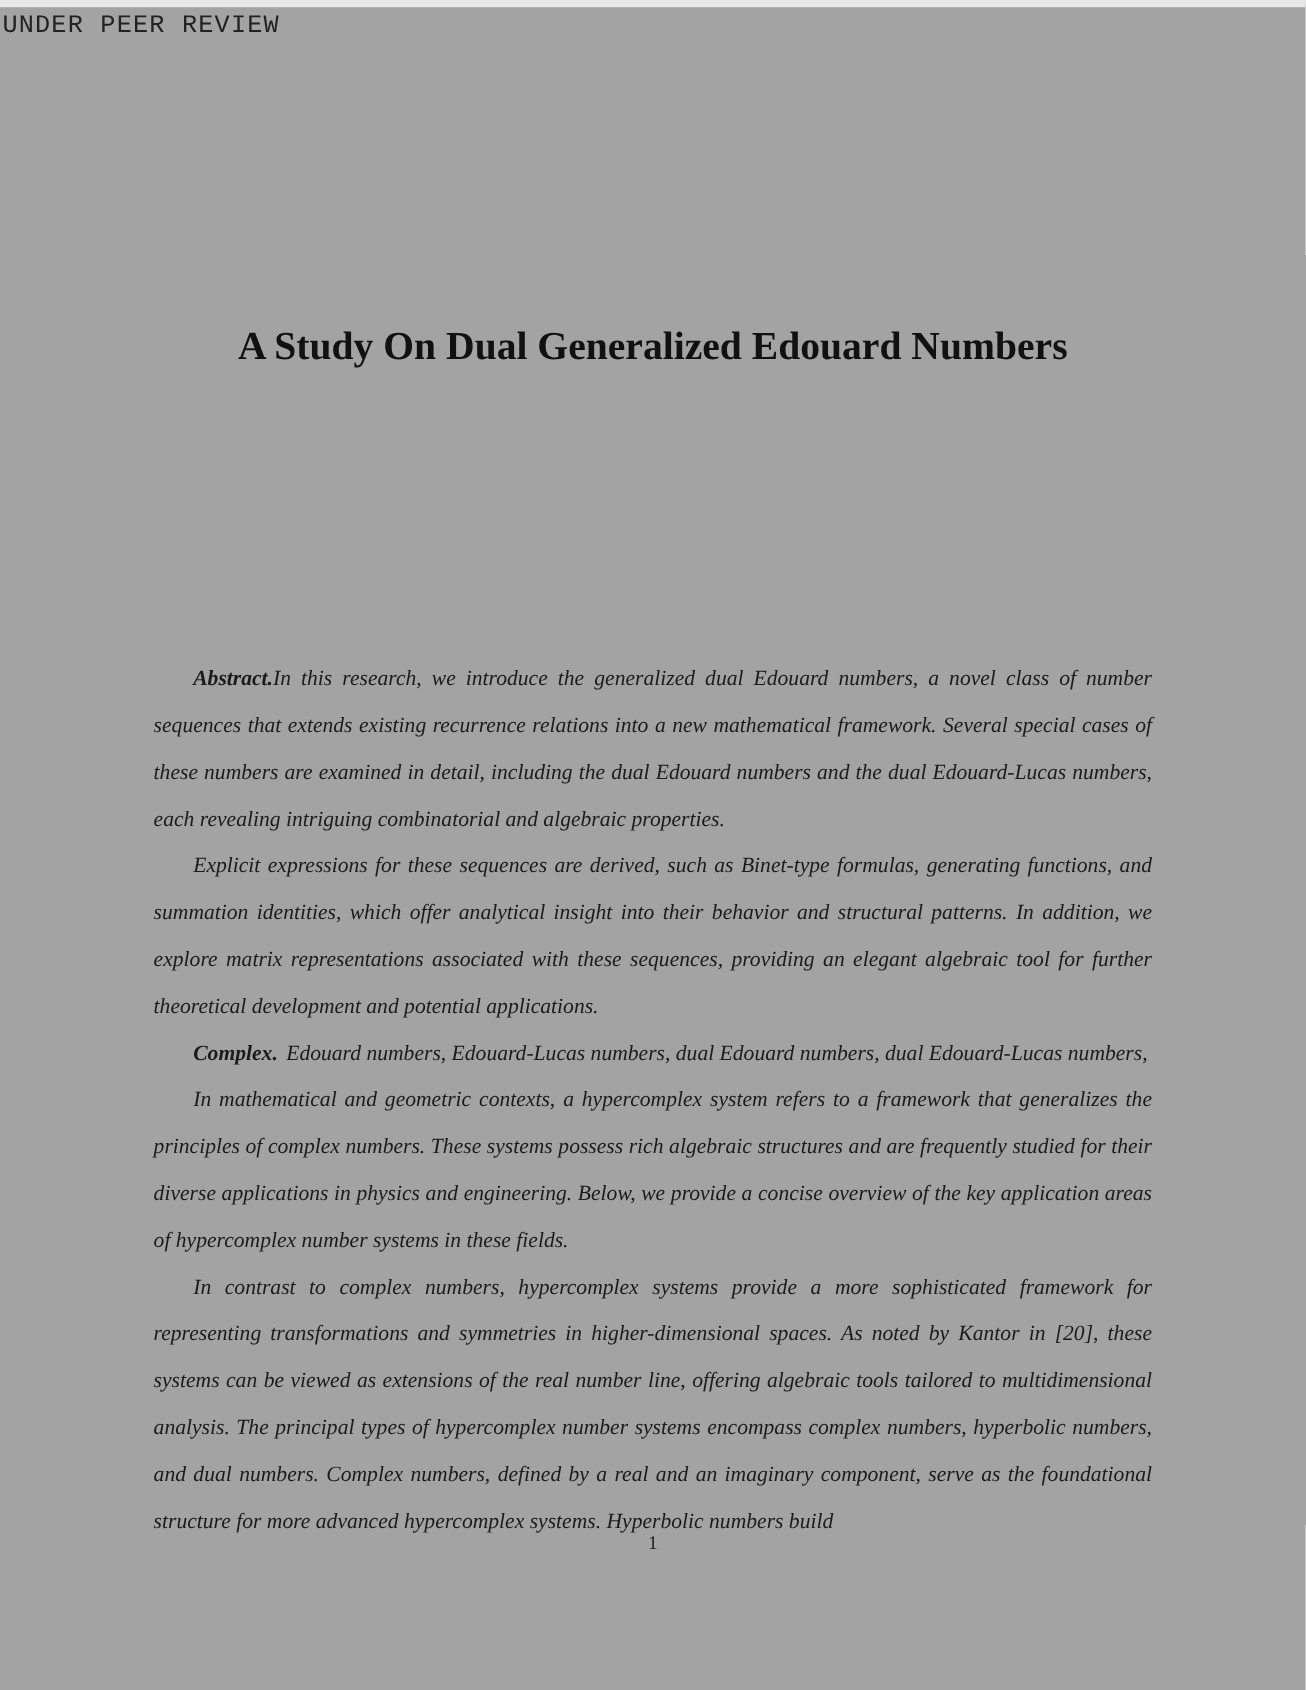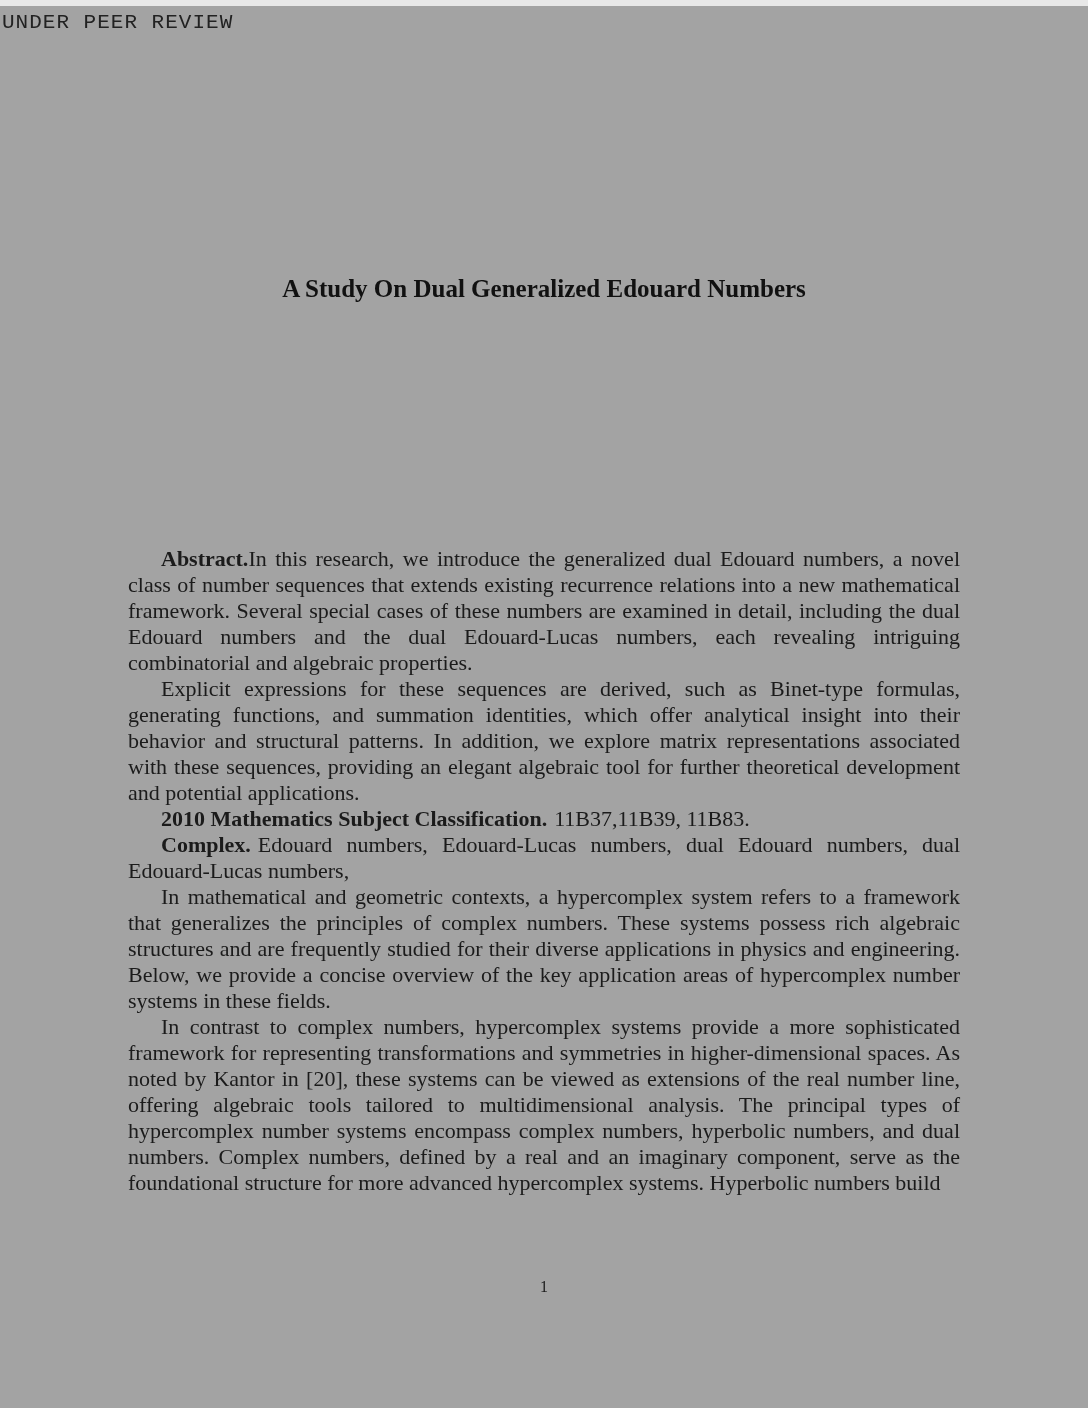--- a/index.html
+++ b/index.html
@@ -23,34 +23,35 @@
     color: #222;
     white-space: nowrap;
   }
   .title {
     position: absolute;
     top: 268px;
     left: 0;
     width: 100%;
     margin: 0;
     text-align: center;
-    font-size: 25px;
+    font-size: 33px;
     font-weight: bold;
     line-height: 30px;
     color: #111;
   }
   .body {
     position: absolute;
     top: 540px;
     left: 128px;
     width: 832px;
-    font-size: 22px;
-    line-height: 26px;
+    font-size: 18px;
+    line-height: 39px;
     text-align: justify;
     color: #1b1b1b;
+    font-style: italic;
   }
   .body p {
     margin: 0;
     text-indent: 33px;
   }
   .b { font-weight: bold; }
   .lblgap { margin-right: 7px; }
   .section-heading {
     text-indent: 0 !important;
     text-align: center;
@@ -77,21 +78,20 @@
   <div class="watermark">UNDER PEER REVIEW</div>
 
   <h1 class="title">A Study On Dual Generalized Edouard Numbers</h1>
 
   <div class="body">
 
     <p><span class="b">Abstract.</span><span>In this research, we introduce the generalized dual Edouard numbers, a novel class of number sequences that extends existing recurrence relations into a new mathematical framework. Several special cases of these numbers are examined in detail, including the dual Edouard numbers and the dual Edouard-Lucas numbers, each revealing intriguing combinatorial and algebraic properties.</span></p>
 
     <p>Explicit expressions for these sequences are derived, such as Binet-type formulas, generating functions, and summation identities, which offer analytical insight into their behavior and structural patterns. In addition, we explore matrix representations associated with these sequences, providing an elegant algebraic tool for further theoretical development and potential applications.</p>
 
-    <p><span class="b lblgap">2010 Mathematics Subject Classification.</span><span>11B37,11B39, 11B83.</span></p>
 
     <p><span class="b lblgap">Complex.</span><span>Edouard numbers, Edouard-Lucas numbers, dual Edouard numbers, dual Edouard-Lucas numbers,</span></p>
 
 
     <p>In mathematical and geometric contexts, a hypercomplex system refers to a framework that generalizes the principles of complex numbers. These systems possess rich algebraic structures and are frequently studied for their diverse applications in physics and engineering. Below, we provide a concise overview of the key application areas of hypercomplex number systems in these fields.</p>
 
     <p>In contrast to complex numbers, hypercomplex systems provide a more sophisticated framework for representing transformations and symmetries in higher-dimensional spaces. As noted by Kantor in [20], these systems can be viewed as extensions of the real number line, offering algebraic tools tailored to multidimensional analysis. The principal types of hypercomplex number systems encompass complex numbers, hyperbolic numbers, and dual numbers. Complex numbers, defined by a real and an imaginary component, serve as the foundational structure for more advanced hypercomplex systems. Hyperbolic numbers build</p>
 
   </div>
 

